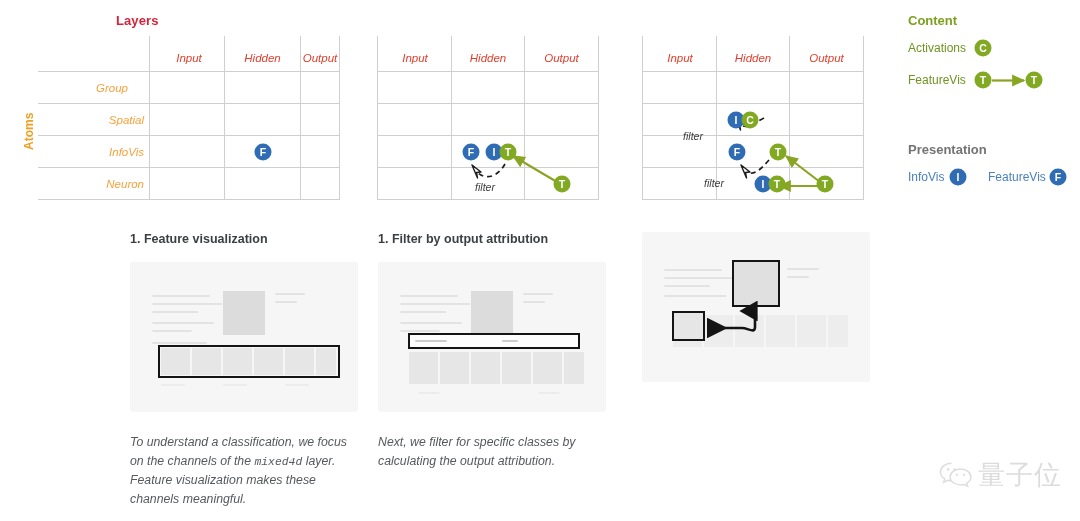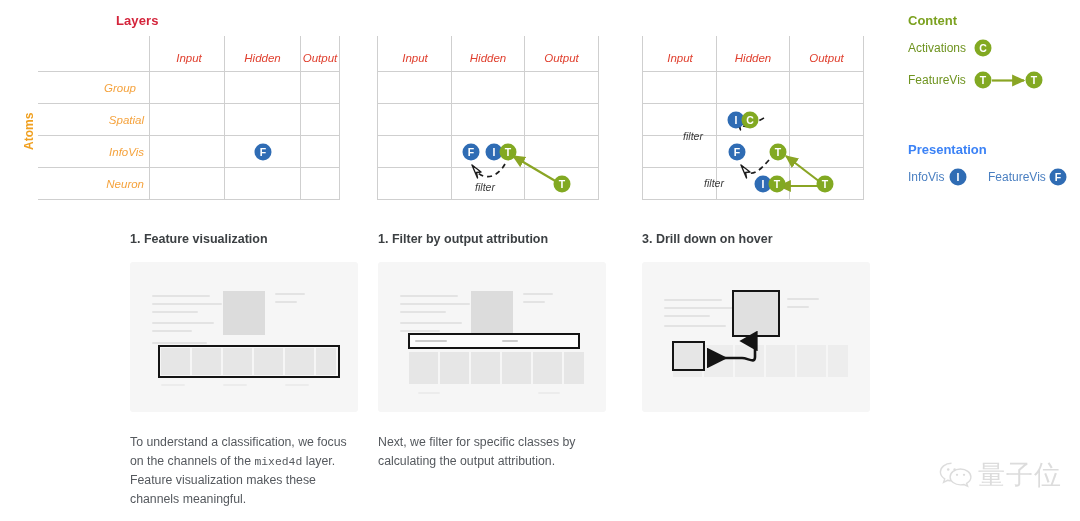--- a/index.html
+++ b/index.html
@@ -53,41 +53,41 @@
     color: #3b3b3b; white-space: nowrap;
     transform: translate(-50%,-50%);
   }
 
   
   .leg-h {
     position: absolute; font-size: 13px; font-weight: bold;
     white-space: nowrap;
   }
   .leg-h.content { color: #7ba11f; }
-  .leg-h.present { color: #3b82f6; }
+  .leg-h.present { color: #737373; }
   .leg-l {
     position: absolute; font-size: 12px; white-space: nowrap;
     transform: translateY(-50%);
   }
   .leg-l.content { color: #6f9420; }
   .leg-l.present { color: #4a7fc1; }
 
   
   .panel { position: absolute; top: 232px; width: 228px; }
   .panel-h {
     font-size: 12.5px; font-weight: bold; color: #3c4043;
     margin: 0 0 16px 0; white-space: nowrap;
   }
   .thumb {
     position: relative; width: 228px; height: 150px;
     background: #f6f6f6; border-radius: 3px; overflow: hidden;
   }
   .panel-cap {
     margin-top: 21px;
-    font-size: 12.3px; line-height: 18.5px; color: #55595e;
+    font-size: 12.3px; line-height: 18.5px; color: #55595e; font-style: italic;
   }
   .panel-cap code {
     font-family: "Liberation Mono", monospace; font-size: 11.4px;
     color: #55595e;
   }
 
   
   .tline { position: absolute; background: #e3e3e3; height: 2px; border-radius:1px;}
   .tbox  { position: absolute; background: #dcdcdc; }
   .tcell { position: absolute; background: #e6e6e6; }
@@ -126,21 +126,21 @@
         <line x1="2" y1="71.5" x2="303" y2="71.5"></line>
         <line x1="2" y1="103.5" x2="303" y2="103.5"></line>
         <line x1="2" y1="135.5" x2="303" y2="135.5"></line>
         <line x1="2" y1="167.5" x2="303" y2="167.5"></line>
       </g>
     </svg>
     <div class="colhead" style="left:118px; width:70px; top:26px;">Input</div>
     <div class="colhead" style="left:189px; width:75px; top:26px;">Hidden</div>
     <div class="colhead" style="left:265px; width:38px; top:26px;">Output</div>
 
-    <div class="rowhead" style="left:12px; width:88px; top:56px;">Group</div>
+    <div class="rowhead" style="left:4px; width:88px; top:56px;">Group</div>
     <div class="rowhead" style="left:20px; width:88px; top:88px;">Spatial</div>
     <div class="rowhead" style="left:20px; width:88px; top:120px;">InfoVis</div>
     <div class="rowhead" style="left:20px; width:88px; top:152px;">Neuron</div>
 
     <div class="node blue" style="left:227px; top:120px;">F</div>
   </div>
 
   <div class="matrix" style="left:377px; top:32px; width:222px; height:170px;">
     <svg class="mgrid" width="222" height="170">
       <g stroke="#cfcfcf" stroke-width="1" shape-rendering="crispEdges">
@@ -306,21 +306,20 @@
       <div class="tcell" style="left:124px; top:90px; width:29px; height:32px;"></div>
       <div class="tcell" style="left:155px; top:90px; width:29px; height:32px;"></div>
       <div class="tcell" style="left:186px; top:90px; width:20px; height:32px;"></div>
       <div class="tline" style="left:40px;  top:130px; width:22px; background:#ececec;"></div>
       <div class="tline" style="left:160px; top:130px; width:22px; background:#ececec;"></div>
     </div>
     <div class="panel-cap">Next, we filter for specific classes by calculating the output attribution.</div>
   </div>
 
   <div class="panel" style="left:642px;">
-    <div class="panel-h">3. Drill down on hover</div>
     <div class="thumb">
       <div class="tline" style="left:22px; top:37px; width:58px;"></div>
       <div class="tline" style="left:22px; top:45px; width:70px;"></div>
       <div class="tline" style="left:22px; top:53px; width:46px;"></div>
       <div class="tline" style="left:22px; top:63px; width:62px;"></div>
       <div class="tline" style="left:145px; top:36px; width:32px;"></div>
       <div class="tline" style="left:145px; top:44px; width:22px;"></div>
 
       <div class="tcell n" style="left:31px;  top:83px; width:29px; height:32px;"></div>
       <div class="tcell n" style="left:62px;  top:83px; width:29px; height:32px;"></div>

